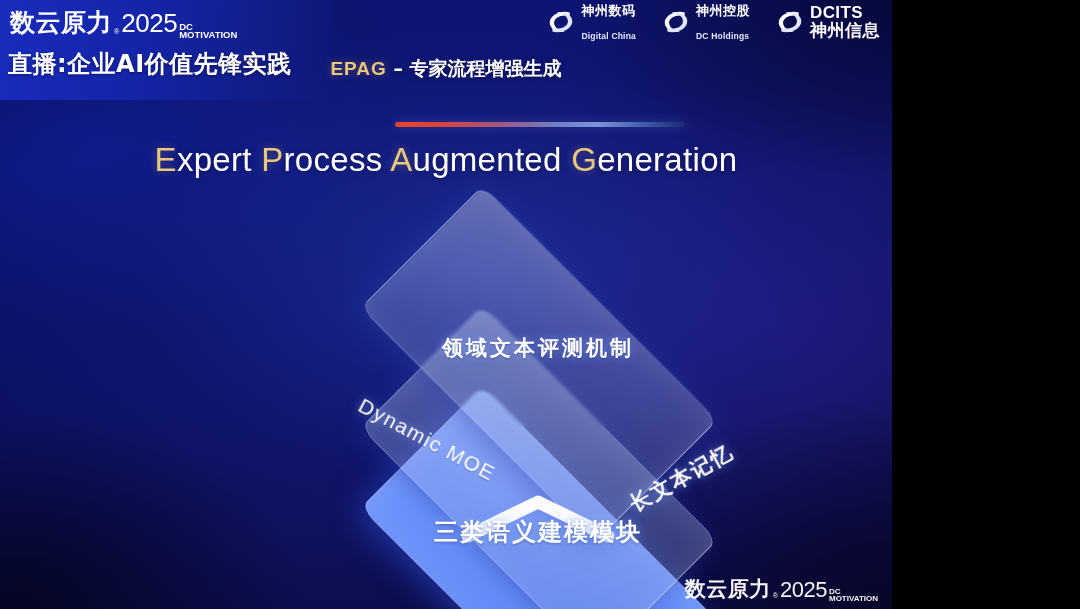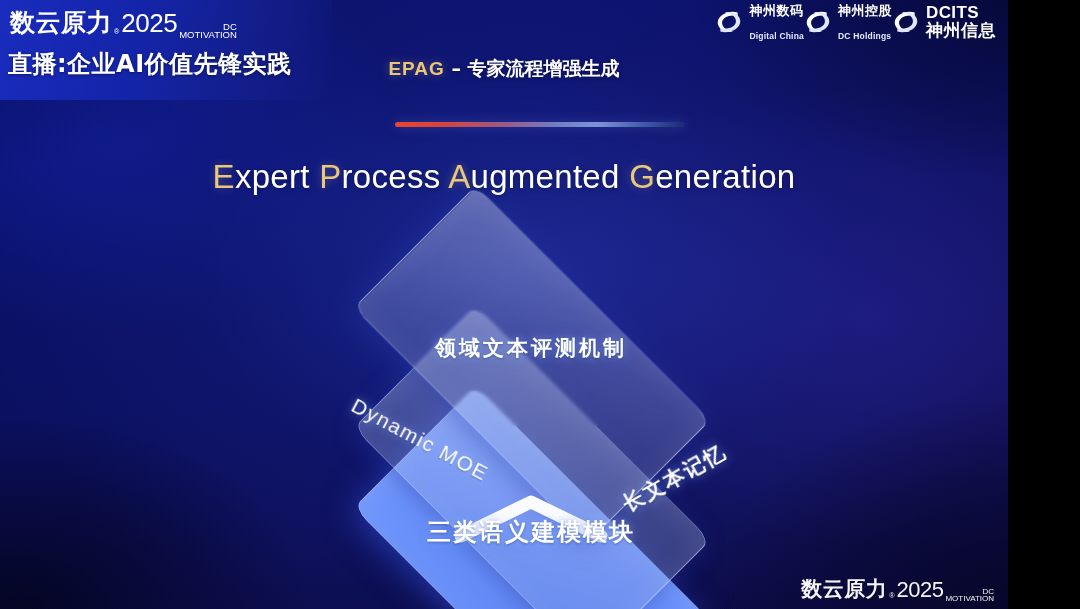--- a/index.html
+++ b/index.html
@@ -2,21 +2,21 @@
 <html><head>
 <meta charset="utf-8">
 <style>
   html, body {
     margin: 0;
     padding: 0;
     background: #000;
   }
   #slide {
     position: relative;
-    width: 1008px;
+    width: 892px;
     height: 609px;
     overflow: hidden;
     font-family: "Liberation Sans", "DejaVu Sans", sans-serif;
     background:
       radial-gradient(ellipse 780px 520px at 52% 44%, rgba(40,60,190,0.55) 0%, rgba(24,34,140,0.28) 42%, rgba(10,14,70,0.0) 72%),
       radial-gradient(ellipse 620px 420px at 86% 52%, rgba(46,34,150,0.55) 0%, rgba(22,18,90,0.25) 55%, rgba(8,8,48,0.0) 80%),
       radial-gradient(ellipse 560px 360px at 10% 22%, rgba(18,34,170,0.55) 0%, rgba(10,18,96,0.25) 55%, rgba(5,8,48,0.0) 80%),
       linear-gradient(165deg, #0b1272 0%, #0a1068 26%, #0b1060 50%, #0d0f56 72%, #0a0a3e 100%);
   }
   
@@ -54,22 +54,22 @@
   }
   .logo-reg { font-size: 0.45em; vertical-align: top; position: relative; top: -0.45em; }
   .logo-year {
     font-weight: 400;
     letter-spacing: -0.5px;
     font-family: "Liberation Sans", sans-serif;
   }
   .logo-dc {
     display: inline-block;
     line-height: 0.86;
-    font-weight: 400;
-    text-align: right;
+    font-weight: 700;
+    text-align: left;
     margin-top: 16px;
   }
   #top-logo {
     position: absolute;
     left: 10px; top: 6px;
     z-index: 6;
   }
   #top-logo .logo-cn { font-size: 25px; }
   #top-logo .logo-year { font-size: 26px; }
   #top-logo .logo-dc { font-size: 9.5px; }
@@ -84,20 +84,21 @@
     font-family: "DejaVu Sans", sans-serif;
     text-shadow: 0 1px 3px rgba(0,0,0,0.45);
   }
 
   
   #partners {
     position: absolute;
     right: 12px; top: 4px;
     display: flex;
     align-items: center;
+    gap: 26px;
     z-index: 6;
   }
   .partner { display: flex; align-items: center; gap: 6px; }
   .swirl { width: 28px; height: 26px; flex: 0 0 auto; }
   .partner-txt { line-height: 1.05; color: #fff; }
   .partner-cn {
     display: block;
     font-size: 13px;
     font-weight: 700;
     letter-spacing: 0.5px;
@@ -150,40 +151,40 @@
     border-radius: 3px;
     z-index: 5;
     background: linear-gradient(90deg, #e8452e 0%, #d9433a 16%, #9a5a86 38%, #6f7fc4 56%, #7d93d8 70%, #3f5aa6 86%, #1b2a72 100%);
     box-shadow: 0 0 12px rgba(120,120,220,0.35);
   }
 
   
   #subtitle {
     position: absolute;
     left: 0; right: 0;
-    top: 158px;
+    top: 141px;
     text-align: center;
     z-index: 5;
     font-size: 33px;
     font-weight: 400;
     letter-spacing: 0.3px;
     color: #ffffff;
     white-space: nowrap;
     font-family: "Liberation Sans", sans-serif;
     text-shadow: 0 1px 5px rgba(0,0,0,0.35);
   }
   #subtitle .cap {
     color: #e7c87c;
     text-shadow: 0 0 9px rgba(230,195,115,0.3);
   }
 
   
   #stack {
     position: absolute;
-    left: 285px;
+    left: 292px;
     top: 222px;
     width: 492px;
     height: 360px;
     z-index: 4;
   }
   .layer {
     position: absolute;
     left: 50%;
     width: 330px;
     height: 330px;

